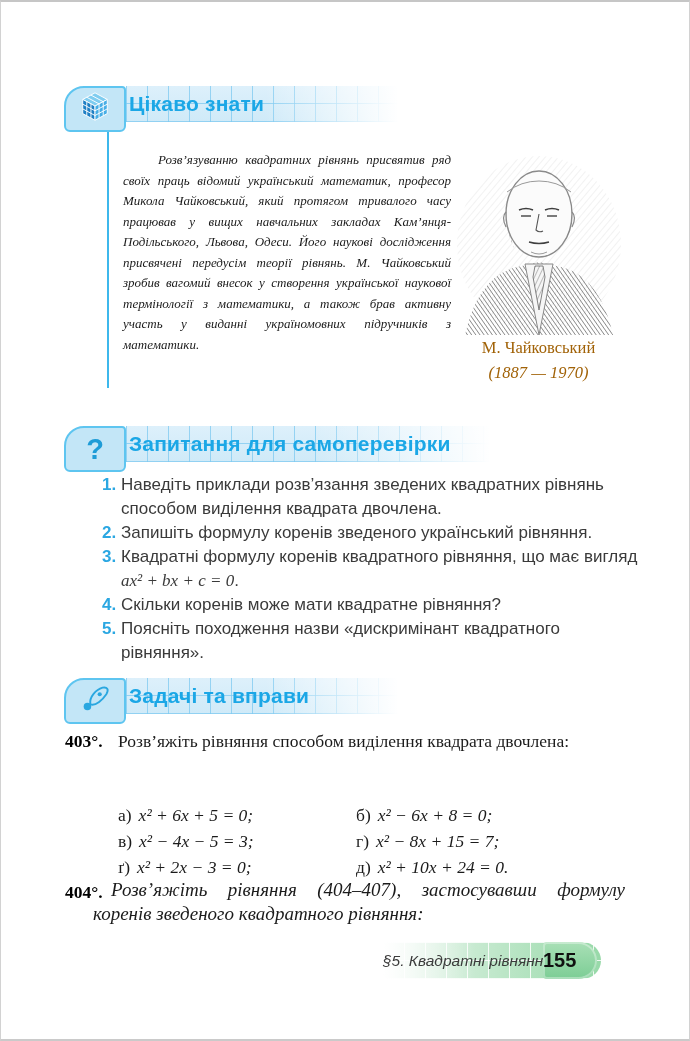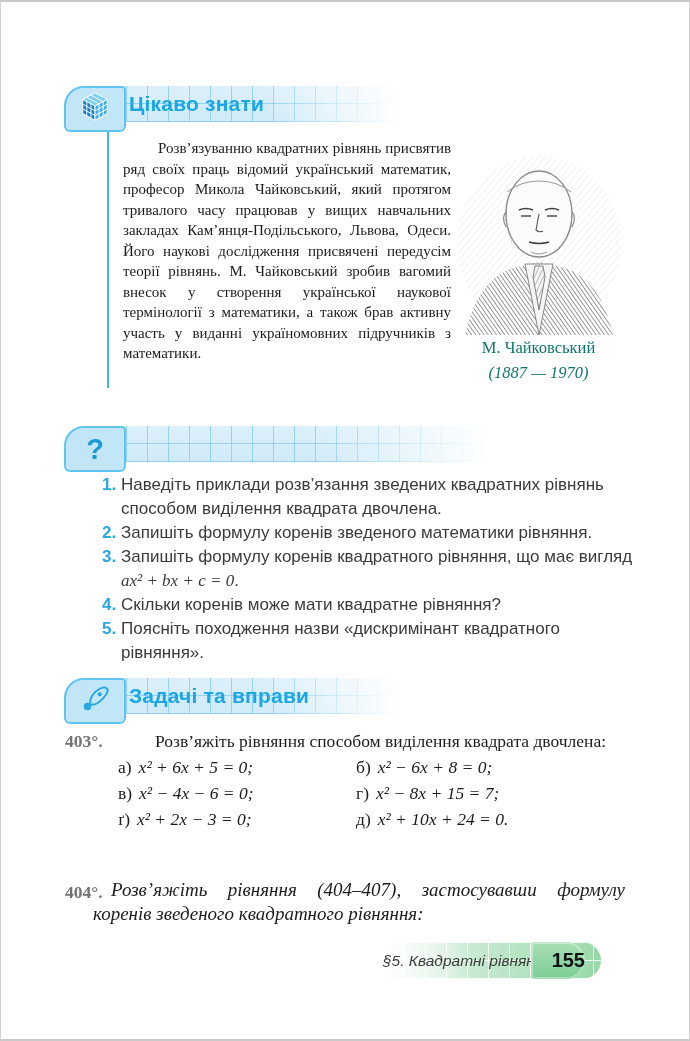--- a/index.html
+++ b/index.html
@@ -26,47 +26,47 @@
     border-radius:0 4px 4px 0;
   }
   .sec-title{
     position:absolute;z-index:2;
     font-family:"Liberation Sans",sans-serif;font-weight:bold;
     font-size:21px;color:#1ba7e6;letter-spacing:.2px;white-space:nowrap;
   }
   .vline{position:absolute;width:2px;background:#3db8ec;}
   
   .para{
-    position:absolute;left:122px;top:136px;width:328px;
-    font-size:15px;line-height:20.5px;text-align:justify;text-indent:35px;
+    position:absolute;left:122px;top:148px;width:328px;
+    font-size:13px;line-height:20.5px;text-align:justify;text-indent:35px;font-style:italic;
   }
   
   .portrait{position:absolute;left:450px;top:150px;width:175px;height:183px;}
-  .cap{position:absolute;left:450px;width:175px;text-align:center;font-size:16.5px;color:#0f766e;}
+  .cap{position:absolute;left:450px;width:175px;text-align:center;font-size:16.5px;color:#a16207;}
   .cap.years{font-style:italic;}
   
   .q-icon{font-family:"Liberation Sans",sans-serif;font-weight:bold;font-size:29px;color:#1e9cd7;line-height:1;}
   .qlist{
     position:absolute;left:101px;top:471px;width:537px;
     font-family:"Liberation Sans",sans-serif;font-size:17px;line-height:24px;color:#3a3a3a;
   }
   .q{display:flex;}
   .qnum{flex:none;width:19px;font-weight:bold;color:#2ba7e2;}
   .qtext{flex:1;}
   .math{font-family:Liberation Serif, serif;font-style:italic;}
   
   .pnum{
-    position:absolute;left:64px;font-weight:bold;color:#737373;
+    position:absolute;left:64px;font-weight:bold;color:#000000;
     font-size:17.5px;font-family:"Liberation Serif",serif;
   }
-  .pstmt{position:absolute;left:117px;width:525px;font-size:17.5px;text-align:center;}
+  .pstmt{position:absolute;left:117px;width:525px;font-size:17.5px;}
   .eqgrid{
     position:absolute;left:117px;width:505px;
     display:grid;grid-template-columns:238px 1fr;row-gap:5px;
-    font-size:17.5px;line-height:21px;
+    font-size:17.5px;line-height:21px;margin-top:48px;
   }
   .eq .lbl{font-style:normal;margin-right:7px;}
   .instruction{
     position:absolute;left:92px;top:836px;width:532px;
     font-size:19px;line-height:24px;font-style:italic;text-align:justify;text-indent:18px;margin-top:40px;
   }
   
   .footer-bar{
     position:absolute;left:382px;top:940px;width:218px;height:37px;
     background-image:
@@ -75,25 +75,25 @@
       repeating-linear-gradient(0deg, rgba(255,255,255,.85) 0 1px, transparent 1px 18px),
       linear-gradient(90deg,#eaf6ee,#97d9a8);
     border-radius:6px 19px 19px 6px;
   }
   .footer-label{
     position:absolute;left:0;right:62px;top:0;height:37px;line-height:37px;
     text-align:right;font-family:"Liberation Sans",sans-serif;font-style:italic;
     font-size:15.5px;color:#3b3b3b;white-space:nowrap;
   }
   .footer-pill{
-    position:absolute;right:16px;top:0;width:54px;height:37px;
+    position:absolute;right:4px;top:0;width:54px;height:37px;
     background:linear-gradient(180deg,#a9e0b6,#7ccd95);
     border-radius:4px 19px 19px 4px;
     box-shadow:inset 0 0 0 2px rgba(255,255,255,.35);
-    display:flex;align-items:center;justify-content:flex-end;
+    display:flex;align-items:center;justify-content:flex-start;
   }
   .footer-num{font-family:"Liberation Sans",sans-serif;font-weight:bold;font-size:20px;color:#101010;}
 </style>
 </head>
 <body>
 
 <div class="page">
 
   <div class="grid-strip" style="left:125px;top:84px;width:278px;"></div>
   <div class="icon-box" style="left:63px;top:84px;">
@@ -143,33 +143,34 @@
       <path d="M121,60 Q126,65 121,75" stroke="#8a8a8a" fill="none" stroke-width="1.2"></path>
     </svg>
   </div>
   <div class="cap" style="top:336px;">М. Чайковський</div>
   <div class="cap years" style="top:361px;">(1887 — 1970)</div>
 
   <div class="grid-strip" style="left:125px;top:424px;width:372px;"></div>
   <div class="icon-box" style="left:63px;top:424px;">
     <span class="q-icon">?</span>
   </div>
+  <div class="sec-title" style="left:128px;top:430px;">Запитання для самоперевірки</div>
 
   <div class="qlist">
     <div class="q">
       <span class="qnum">1.</span>
       <span class="qtext"><span>Наведіть приклади розв’язання зведених квадратних рівнянь способом виділення квадрата двочлена.</span><span class="math"></span><span></span></span>
     </div>
     <div class="q">
       <span class="qnum">2.</span>
-      <span class="qtext"><span>Запишіть формулу коренів зведеного математики рівняння.</span><span class="math"></span><span></span></span>
+      <span class="qtext"><span>Запишіть формулу коренів зведеного український рівняння.</span><span class="math"></span><span></span></span>
     </div>
     <div class="q">
       <span class="qnum">3.</span>
-      <span class="qtext"><span>Запишіть формулу коренів квадратного рівняння, що має вигляд </span><span class="math">ax² + bx + c = 0</span><span>.</span></span>
+      <span class="qtext"><span>Квадратні формулу коренів квадратного рівняння, що має вигляд </span><span class="math">ax² + bx + c = 0</span><span>.</span></span>
     </div>
     <div class="q">
       <span class="qnum">4.</span>
       <span class="qtext"><span>Скільки коренів може мати квадратне рівняння?</span><span class="math"></span><span></span></span>
     </div>
     <div class="q">
       <span class="qnum">5.</span>
       <span class="qtext"><span>Поясніть походження назви «дискримінант квадратного рівняння».</span><span class="math"></span><span></span></span>
     </div>
   </div>
@@ -185,21 +186,21 @@
     </span>
   </div>
   <div class="sec-title" style="left:128px;top:682px;">Задачі та вправи</div>
 
   <div class="pnum" style="top:729px;">403°.</div>
   <div class="pstmt" style="top:729px;">Розв’яжіть рівняння способом виділення квадрата двочлена:</div>
 
   <div class="eqgrid" style="top:755px;">
     <div class="eq"><span class="lbl">а)</span><span class="math">x² + 6x + 5 = 0;</span></div>
     <div class="eq"><span class="lbl">б)</span><span class="math">x² − 6x + 8 = 0;</span></div>
-    <div class="eq"><span class="lbl">в)</span><span class="math">x² − 4x − 6 = 0;</span></div>
+    <div class="eq"><span class="lbl">в)</span><span class="math">x² − 4x − 5 = 3;</span></div>
     <div class="eq"><span class="lbl">г)</span><span class="math">x² − 8x + 15 = 7;</span></div>
     <div class="eq"><span class="lbl">ґ)</span><span class="math">x² + 2x − 3 = 0;</span></div>
     <div class="eq"><span class="lbl">д)</span><span class="math">x² + 10x + 24 = 0.</span></div>
   </div>
 
   <div class="instruction">Розв’яжіть рівняння (404–407), застосувавши формулу коренів зведеного квадратного рівняння:</div>
 
   <div class="pnum" style="top:880px;">404°.</div>
   <div class="eqgrid" style="top:888px;">
   </div>

